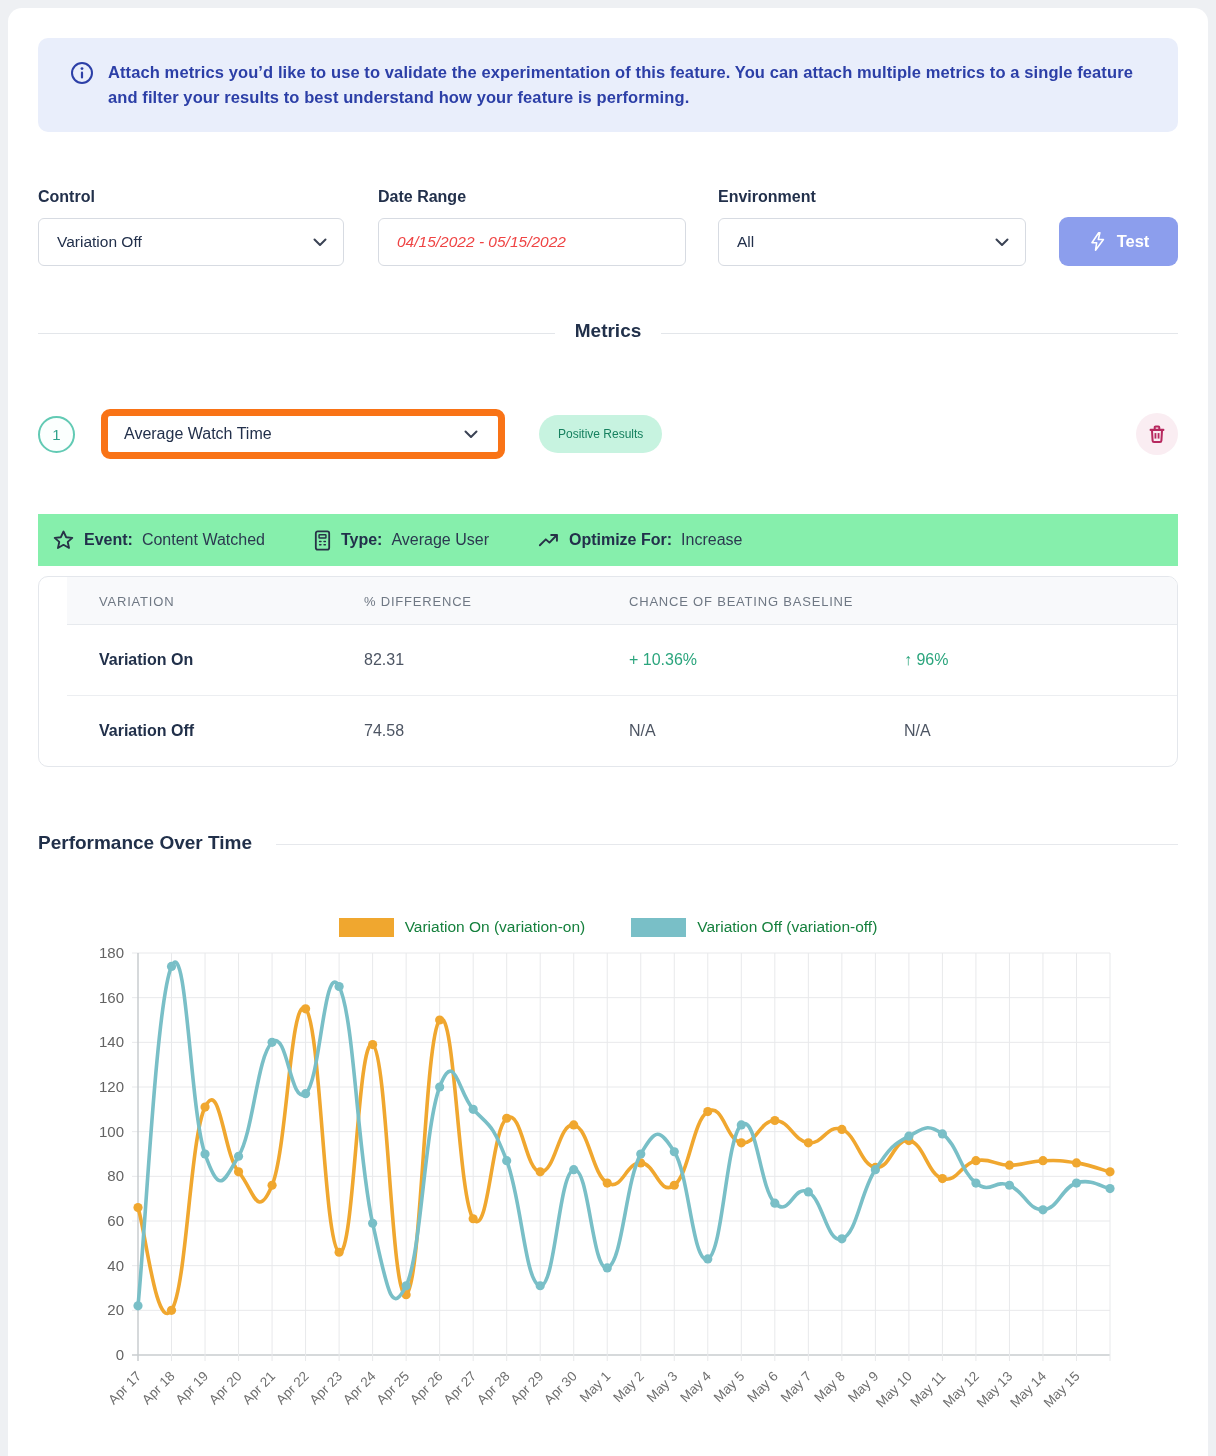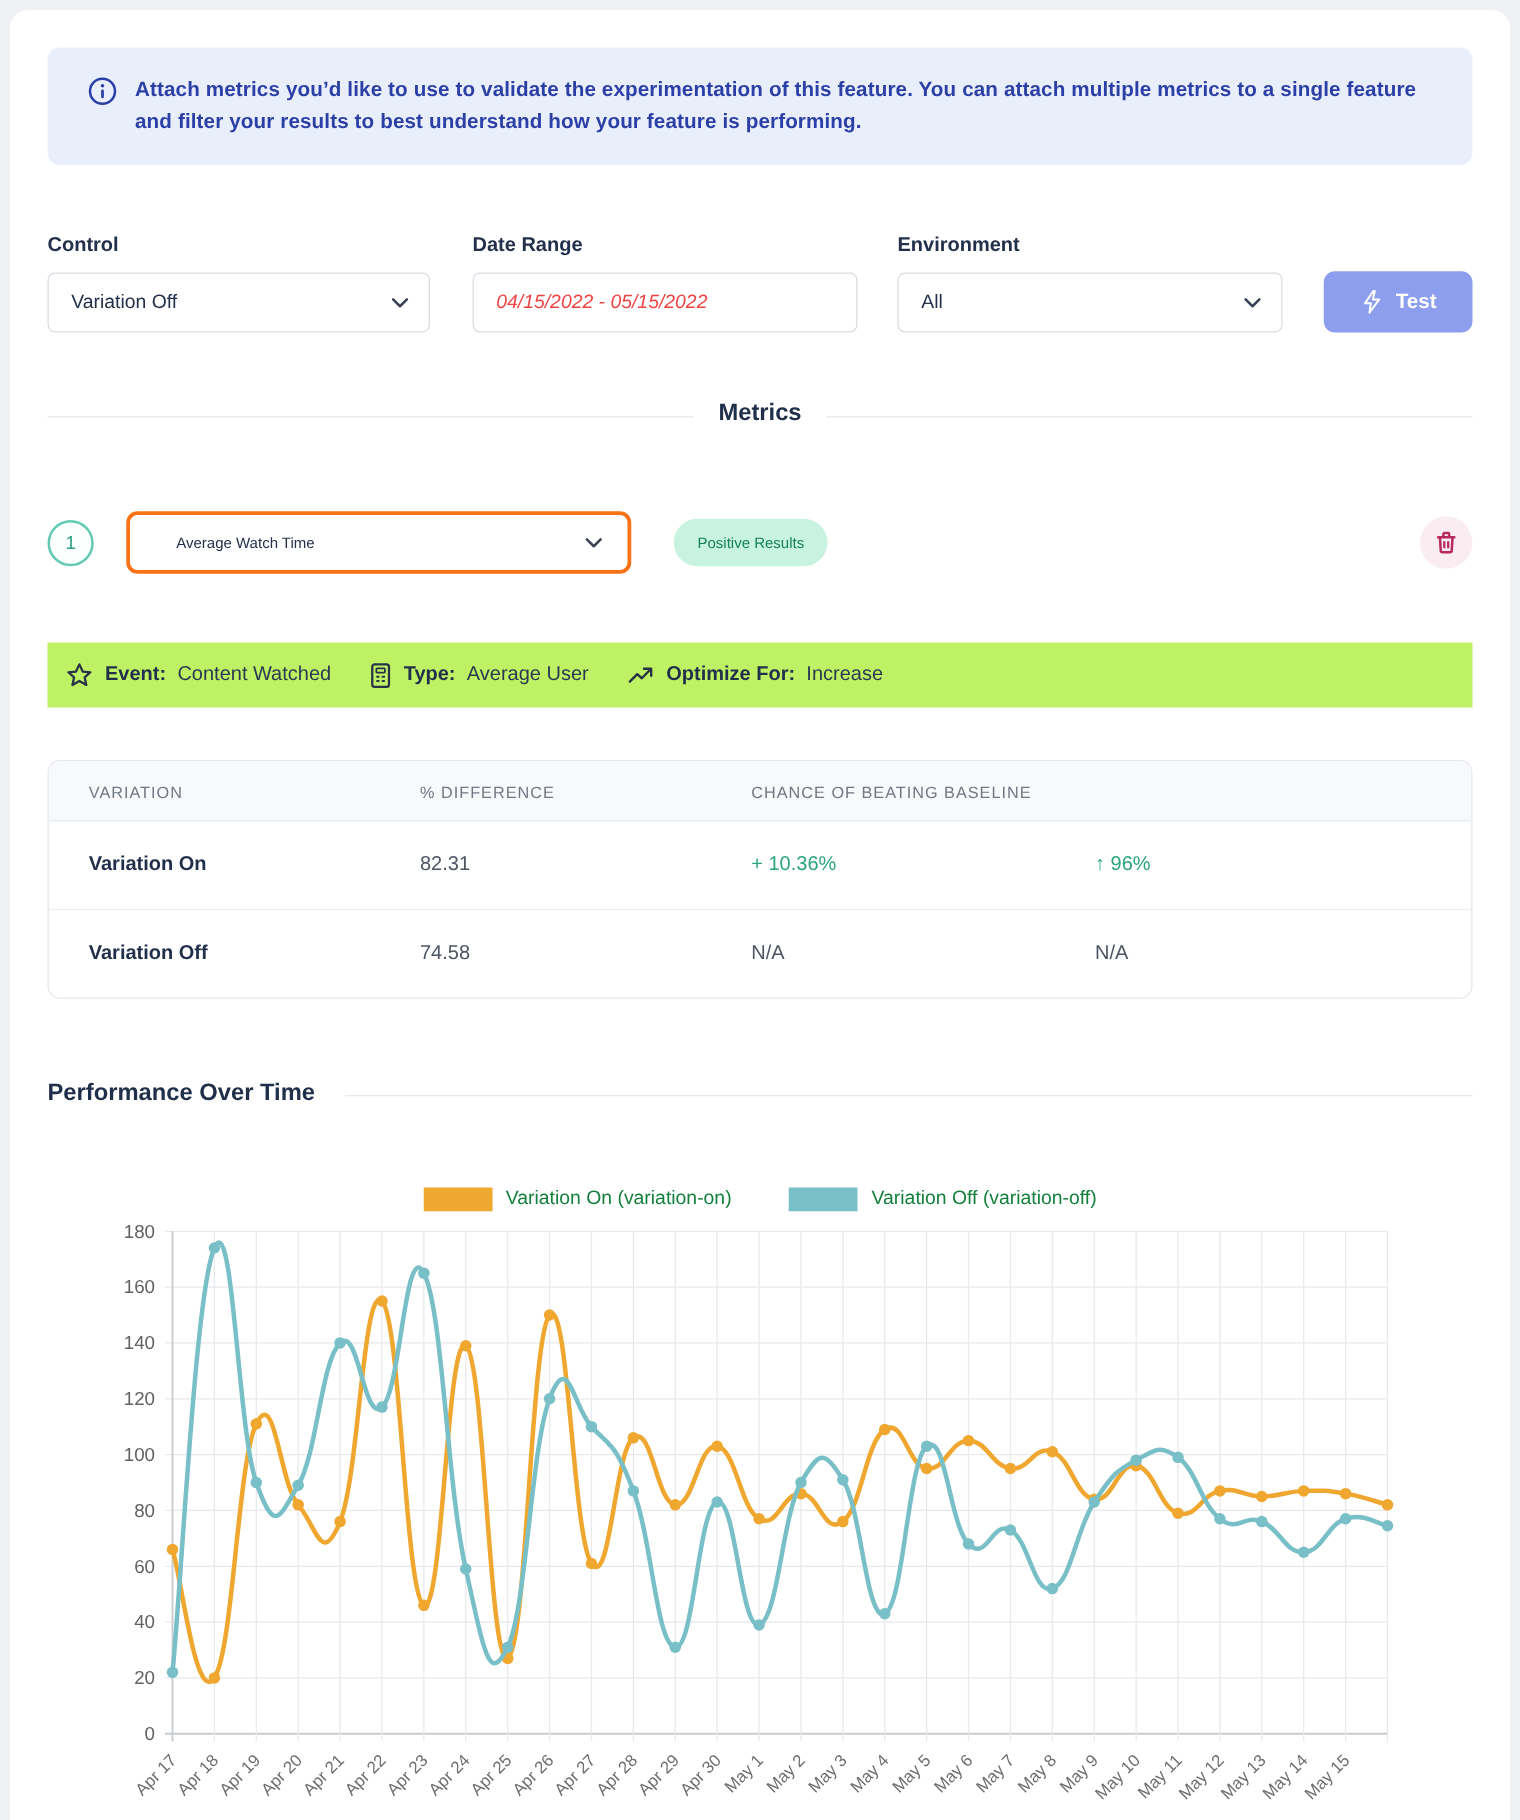--- a/index.html
+++ b/index.html
@@ -31,38 +31,38 @@
 
   
   .section-divider { position:relative; text-align:center; margin-top:54px; height:26px; }
   .section-divider::before { content:""; position:absolute; left:0; right:0; top:13px; height:1px; background:#e3e6ea; }
   .section-divider span { position:relative; background:#fff; padding:0 20px; font-size:19px; font-weight:700; color:#21304a; }
 
   
   .metric-row { display:flex; align-items:center; margin-top:62px; height:52px; }
   .num-circle { width:37px; height:37px; border-radius:50%; border:2px solid #62cab4; color:#2fa28c;
                 background:#fbfffe; font-size:15px; display:flex; align-items:center; justify-content:center; margin-right:26px; }
-  .metric-select { width:404px; height:50px; border:3px solid #f97316; border-radius:9px; background:#fff;
-                   display:flex; align-items:center; justify-content:space-between; padding:0 20px 0 37px;
-                   font-size:12px; color:#22304b; cursor:pointer; margin-right:34px; }
+  .metric-select { width:404px; height:50px; border:7px solid #f97316; border-radius:9px; background:#fff;
+                   display:flex; align-items:center; justify-content:space-between; padding:0 20px 0 16px;
+                   font-size:16px; color:#22304b; cursor:pointer; margin-right:34px; }
   .badge { background:#c7f3e0; color:#16805f; font-size:12px; height:38px; display:flex; align-items:center;
            padding:0 19px; border-radius:19px; }
   .spacer { flex:1; }
   .trash-btn { width:42px; height:42px; border-radius:50%; background:#faedf2; border:none; display:flex;
                align-items:center; justify-content:center; cursor:pointer; }
 
   
-  .event-bar { margin-top:54px; height:52px; background:#bef264; display:flex; align-items:center;
-               padding-left:14px; gap:30px; }
+  .event-bar { margin-top:54px; height:52px; background:#86efac; display:flex; align-items:center;
+               padding-left:14px; gap:48px; }
   .event-item { display:flex; align-items:center; gap:9px; font-size:16px; color:#22304b; }
   .event-item b { font-weight:700; }
   .event-item .val { color:#2b3950; }
 
   
-  .vtable { margin-top:42px; border:1px solid #e4e7ec; border-radius:10px; overflow:hidden; }
+  .vtable { margin-top:10px; border:1px solid #e4e7ec; border-radius:10px; overflow:hidden;padding-left:28px; }
   .vrow { display:grid; grid-template-columns:265px 265px 275px 335px; }
   .vhead { background:#f8f9fb; border-bottom:1px solid #e7eaee; }
   .vhead .vcell { padding:17px 10px 15px 32px; font-size:13px; letter-spacing:.8px; color:#6f7884; font-weight:400; }
   .vbody .vrow { border-bottom:1px solid #eceef1; }
   .vbody .vrow:last-child { border-bottom:none; }
   .vbody .vcell { padding:26px 10px 26px 32px; font-size:16px; color:#4d5563; }
   .vbody .vcell.name { font-weight:700; color:#21304a; }
   .vbody .vcell.pos { color:#2ba57d; }
 
   

